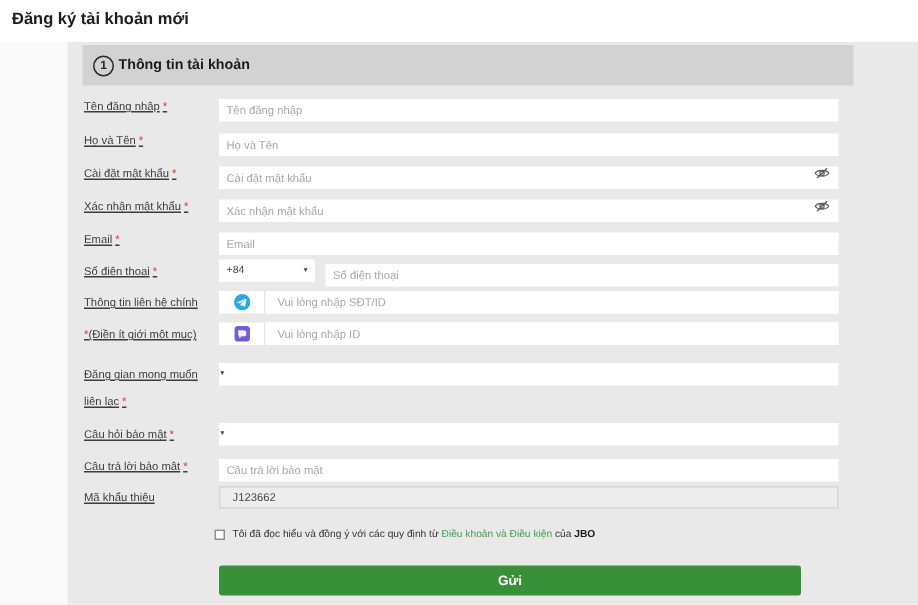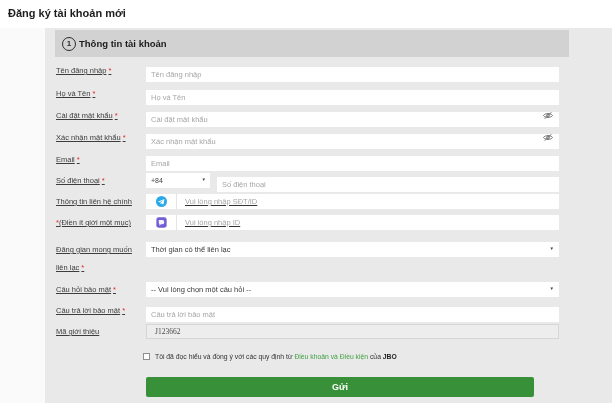--- a/index.html
+++ b/index.html
@@ -46,31 +46,31 @@
   .cc-select { position:absolute; left:0; top:0; width:64px; height:15px; background:#fff;
                display:flex; align-items:center; cursor:pointer; }
   .cc-select .val { font-size:7px; color:#444; padding-left:5px; flex:1; }
   .caret { font-size:4.5px; color:#444; padding-right:4px; line-height:1; }
   .phone-input { position:absolute; left:71px; top:0; width:342px; height:15px; }
 
   
   .contact { display:flex; align-items:center; background:#fff; }
   .icon-cell { width:31px; height:15px; display:flex; align-items:center; justify-content:center;
                border-right:1px solid #e4e4e4; }
-  .contact input.txt { flex:1; width:auto; padding-left:8px;text-decoration:underline; }
+  .contact input.txt { flex:1; width:auto; padding-left:8px; }
 
   
   .sel { background:#fff; width:100%; height:100%; display:flex; align-items:center; cursor:pointer; }
   .sel .val { flex:1; font-size:7.5px; color:#3a3a3a; padding-left:5px; white-space:nowrap; overflow:hidden; }
   .sel .caret { padding-right:5px; }
 
   
   .ref { background:#ededed; border:1px solid #d6d6d6; width:100%; height:100%;
          display:flex; align-items:center; }
-  .ref .val { font-size:7.5px; color:#4a4a4a; padding-left:8px;font-family:Liberation Serif, serif; }
+  .ref .val { font-size:7.5px; color:#4a4a4a; padding-left:8px; }
 
   
   .eye { position:absolute; right:6px; top:3px; width:10px; height:9px; cursor:pointer; }
 
   
   .agree { position:absolute; left:143px; top:353px; display:flex; align-items:center; }
   .cbx { width:7px; height:7px; background:#fff; border:1px solid #8f8f8f; margin-right:5px; cursor:pointer; }
   .agree-text { font-size:6.8px; color:#333; white-space:nowrap; }
   .agree-text .lnk { color:#43a047; cursor:pointer; }
   .agree-text b { color:#1d1d1d; }
@@ -101,21 +101,21 @@
 <div class="flabel l3"><span>Cài đặt mật khẩu</span><span class="req">*</span></div>
 <div class="flabel l4"><span>Xác nhận mật khẩu</span><span class="req">*</span></div>
 <div class="flabel l5"><span>Email</span><span class="req">*</span></div>
 <div class="flabel l6"><span>Số điện thoại</span><span class="req">*</span></div>
 <div class="flabel l7a">Thông tin liên hệ chính</div>
 <div class="flabel l7b"><span class="req-lead">*</span><span>(Điền ít giới một mục)</span></div>
 <div class="flabel l8a">Đăng gian mong muốn</div>
 <div class="flabel l8b"><span>liên lạc</span><span class="req">*</span></div>
 <div class="flabel l10"><span>Câu hỏi bảo mật</span><span class="req">*</span></div>
 <div class="flabel l11"><span>Câu trả lời bảo mật</span><span class="req">*</span></div>
-<div class="flabel l12">Mã giới thiệu</div>
+<div class="flabel l12">Mã khẩu thiệu</div>
 
 <div class="row r1">
   <input class="txt" type="text" placeholder="Tên đăng nhập" style="">
 </div>
 
 <div class="row r2">
   <input class="txt" type="text" placeholder="Họ và Tên" style="">
 </div>
 
 <div class="row r3">
@@ -165,28 +165,26 @@
     <svg width="11" height="11" viewBox="0 0 16 16">
       <rect x="0.5" y="0.5" width="15" height="15" rx="3.5" fill="#6f5fd6"></rect>
       <path d="M4 4.5h5.4a2.6 2.6 0 012.6 2.6v.8a2.6 2.6 0 01-2.6 2.6H7.2L5 12.6v-2.3A2.6 2.6 0 014 7.9z" fill="#fff" opacity="0.92"></path>
     </svg>
   </div>
   <input class="txt" type="text" placeholder="Vui lòng nhập ID" style="">
 </div>
 
 <div class="row r9">
   <div class="sel">
-    <span class="val">Thời gian có thể liên lạc</span>
     <span class="caret">▼</span>
   </div>
 </div>
 
 <div class="row r10">
   <div class="sel">
-    <span class="val">-- Vui lòng chọn một câu hỏi --</span>
     <span class="caret">▼</span>
   </div>
 </div>
 
 <div class="row r11">
   <input class="txt" type="text" placeholder="Câu trả lời bảo mật" style="">
 </div>
 
 <div class="row r12">
   <div class="ref">

